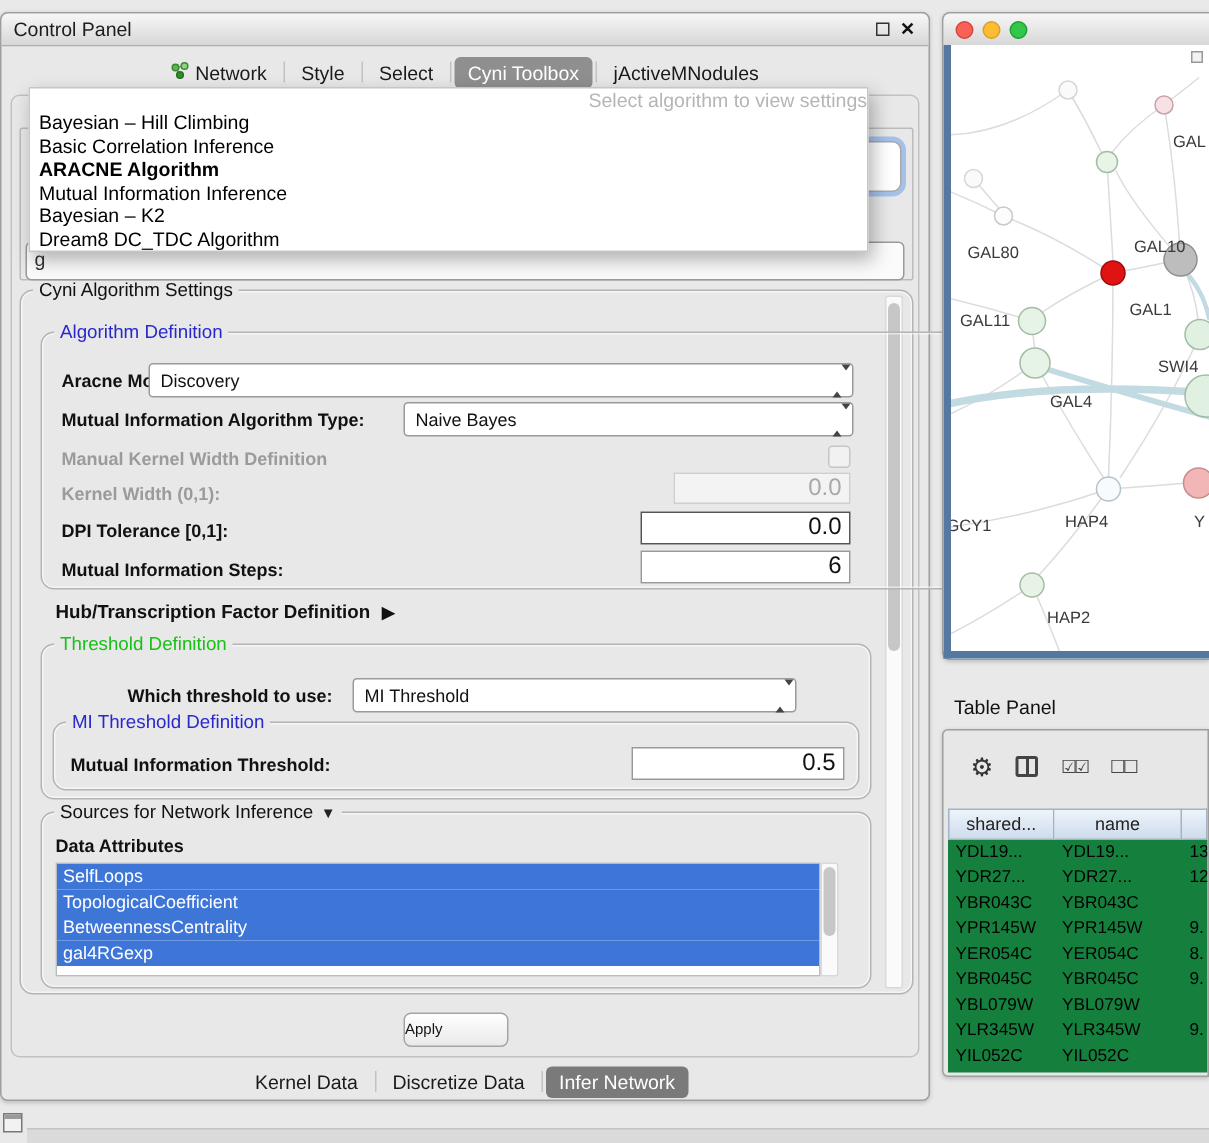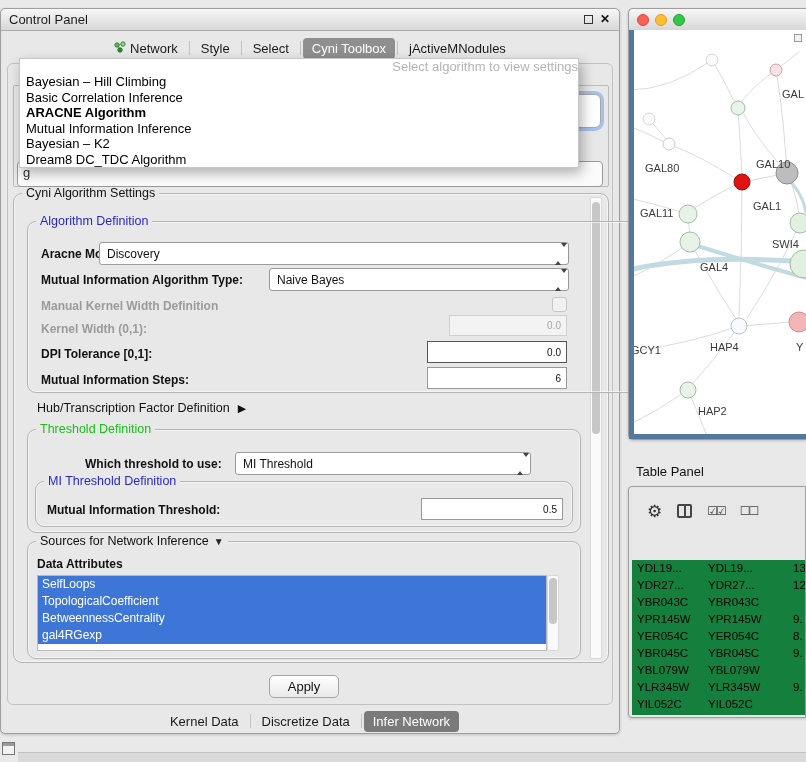--- a/index.html
+++ b/index.html
@@ -28,38 +28,38 @@
   .menu-item{height:15.5px;line-height:15.5px;padding-left:6px;color:#000;white-space:nowrap}
   .menu-item.bold{font-weight:bold}
   
   .group{position:absolute;border:1px solid #b4b4b4;border-radius:9px;box-shadow:inset 0 0 0 1px rgba(255,255,255,.55)}
   .gtitle{position:absolute;left:8px;top:-8px;background:#e8e8e8;padding:0 4px;font-size:12.5px;color:#111;white-space:nowrap}
   .gtitle.blue{color:#2828cc}
   .gtitle.green{color:#18c018}
   
   .lbl{position:absolute;font-size:12px;font-weight:bold;color:#111;white-space:nowrap}
   .lbl.dis{color:#9b9b9b}
-  .field{position:absolute;background:#fff;border:1px solid #999;font-size:10px;color:#111;display:flex;align-items:center;justify-content:flex-end;padding-right:5px}
+  .field{position:absolute;background:#fff;border:1px solid #999;font-size:16px;color:#111;display:flex;align-items:center;justify-content:flex-end;padding-right:5px}
   .field.dis{background:#f3f3f3;border-color:#cfcfcf;color:#a8a8a8}
   .field.strong{border-color:#555}
   .combo{position:absolute;background:#fff;border:1px solid #9a9a9a;border-radius:3px;font-size:12px;color:#111;display:flex;align-items:center;padding-left:7px;height:23px}
   .stepper{position:absolute;right:4px;top:50%;transform:translateY(-50%);width:9px}
   .stepper .u{width:0;height:0;border-left:3.5px solid transparent;border-right:3.5px solid transparent;border-bottom:4.5px solid #444;margin:0 auto 2px}
   .stepper .d{width:0;height:0;border-left:3.5px solid transparent;border-right:3.5px solid transparent;border-top:4.5px solid #444;margin:0 auto}
   .cb{position:absolute;width:15px;height:15px;background:#f1f1f1;border:1px solid #c6c6c6;border-radius:3px}
-  .hubrow{position:absolute;left:36px;top:392px;font-size:12.5px;font-weight:normal;color:#111}
+  .hubrow{position:absolute;left:36px;top:392px;font-size:12.5px;font-weight:bold;color:#111}
   .hub-arrow{margin-left:8px;font-size:11px}
   .src-arrow{margin-left:5px;font-size:10px;color:#222}
   
   .scroll{position:absolute;background:#fafafa;border:1px solid #d9d9d9;border-radius:2px}
   .thumb{position:absolute;left:1px;right:1px;background:#c7c7c7;border-radius:6px}
   
   .attrlist{position:absolute;background:#fff;border:1px solid #bbb;overflow:hidden}
   .attr{height:17px;line-height:17px;background:#3e76d8;color:#fff;font-size:12px;padding-left:4px;white-space:nowrap;overflow:hidden}
-  .btn{position:absolute;background:linear-gradient(#ffffff,#e9e9e9);border:1px solid #a5a5a5;border-radius:5px;font-size:13px;text-align:center;color:#111;line-height:21px}
+  .btn{position:absolute;background:linear-gradient(#ffffff,#e9e9e9);border:1px solid #a5a5a5;border-radius:5px;font-size:10px;text-align:left;color:#111;line-height:21px}
   
   .netwin{left:628px;top:8px;width:178px;height:432px;border-radius:5px 0 0 5px;border-right:none}
   .netwin .titlebar{border-radius:5px 0 0 0}
   .tl{position:absolute;top:5px;width:12px;height:12px;border-radius:50%}
   .tl.r{left:8px;background:#f96157;border:1px solid #d6463c}
   .tl.y{left:26px;background:#fdbd2e;border:1px solid #dd9f22}
   .tl.g{left:44px;background:#32c748;border:1px solid #23a035}
   .netbody{position:absolute;top:21px;left:0;right:0;bottom:0;background:#fff;border-left:5px solid #54789f;border-bottom:5px solid #54789f;overflow:hidden}
   .netsvg{position:absolute;left:0;top:0}
   .nlabel{font-size:11px;fill:#3a3a3a;font-family:"Liberation Sans",sans-serif}
@@ -286,20 +286,25 @@
   </div>
 
   <div class="tp-title">Table Panel</div>
   <div class="win tablewin">
     <div class="tp-toolbar">
       <span class="gear">⚙</span>
       <span class="colicon"></span>
       <span class="pair">☑☑</span>
       <span class="pair">☐☐</span>
     </div>
+    <div class="thead">
+        <div class="hcell c0">shared...</div>
+        <div class="hcell c1">name</div>
+        <div class="hcell c2"></div>
+      </div>
     <div class="tbody">
         <div class="trow">
           <div class="tcell c0">YDL19...</div>
           <div class="tcell c1">YDL19...</div>
           <div class="tcell c2">13</div>
         </div>
         <div class="trow">
           <div class="tcell c0">YDR27...</div>
           <div class="tcell c1">YDR27...</div>
           <div class="tcell c2">12</div>

